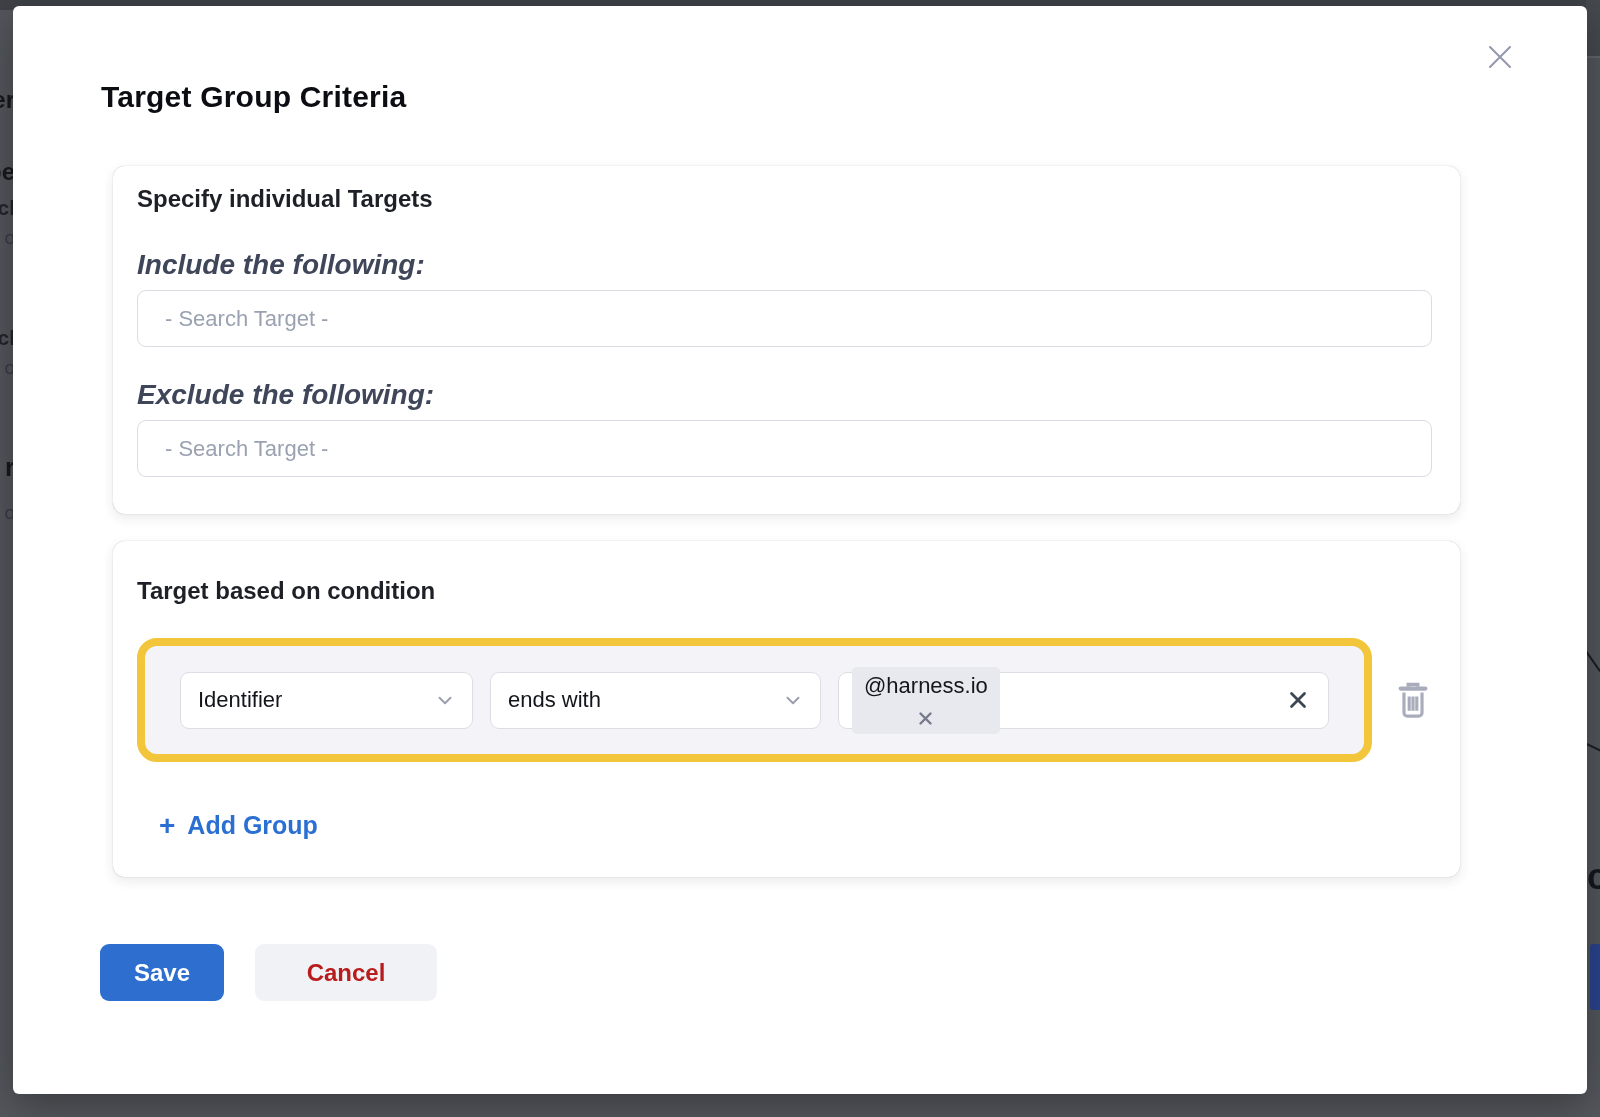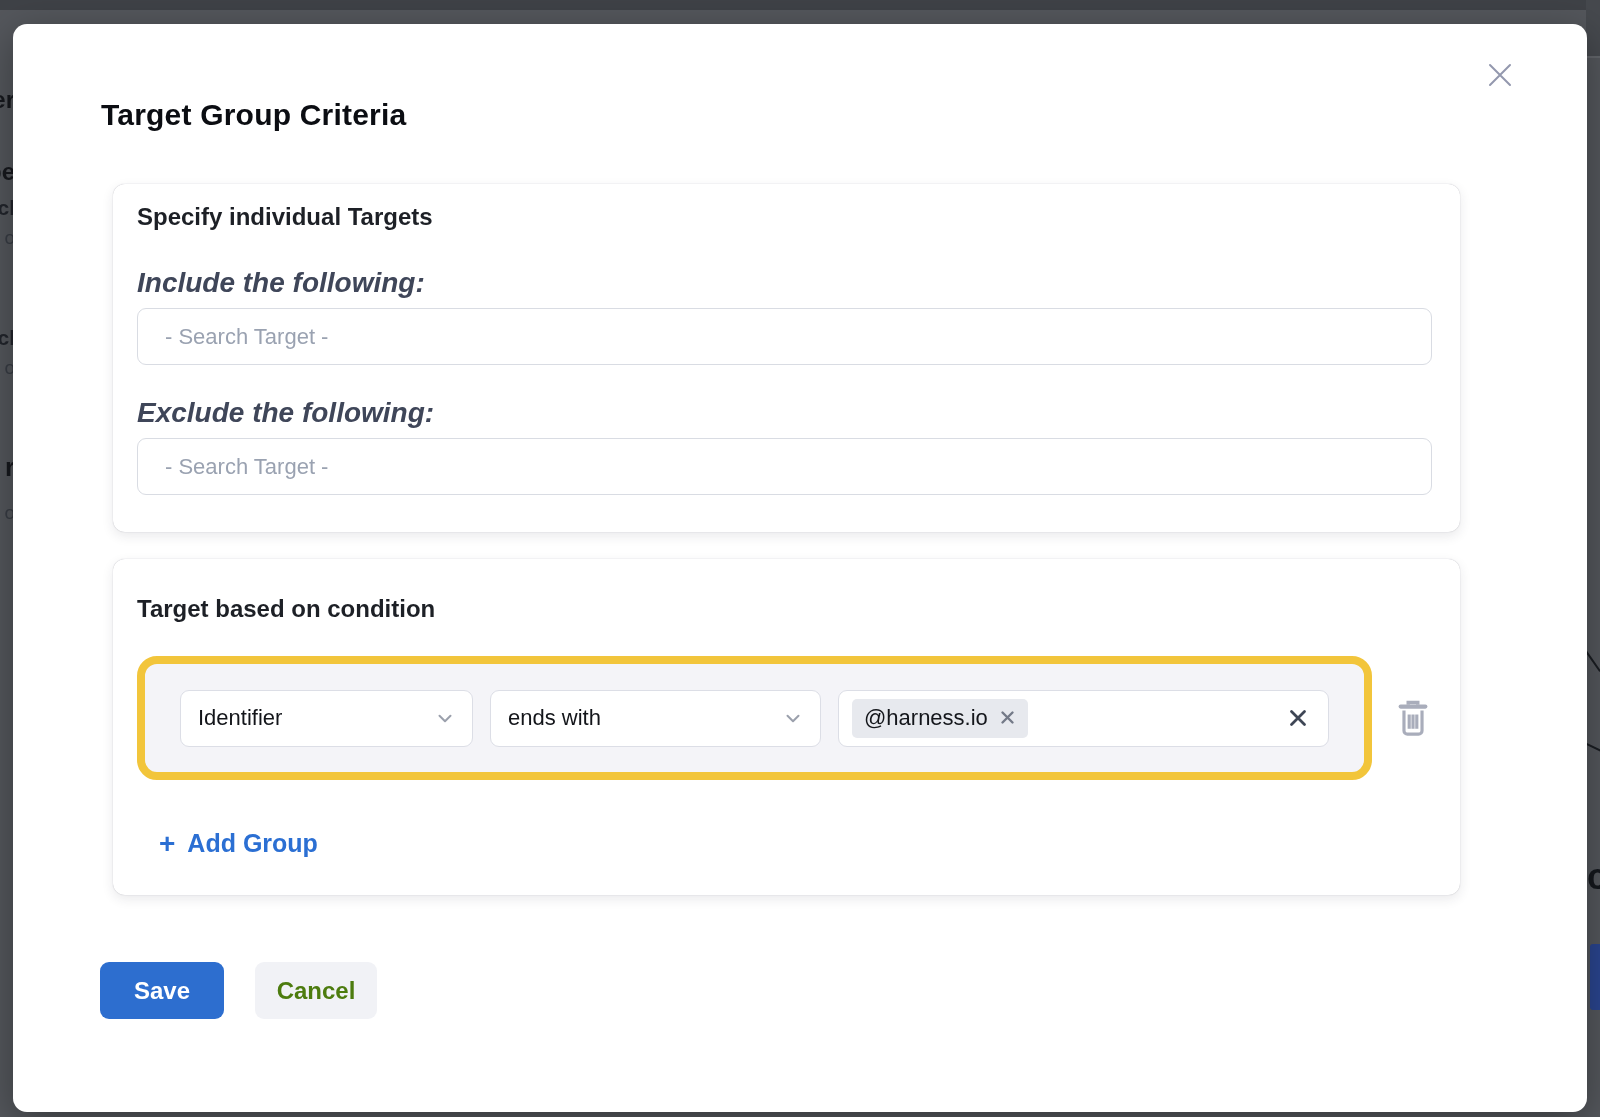--- a/index.html
+++ b/index.html
@@ -32,22 +32,22 @@
     position: absolute; left: 1587px; top: 856px; width: 13px; overflow: hidden;
     font-size: 36px; font-weight: 800; color: #15181d;
   }
   .curve-line { position: absolute; background: #1a1d22; height: 2px; border-radius: 2px; }
   .curve-1 { left: 1585px; top: 648px; width: 28px; transform: rotate(55deg); transform-origin: left top; }
   .curve-2 { left: 1585px; top: 742px; width: 24px; transform: rotate(26deg); transform-origin: left top; }
   .blue-bar { position: absolute; left: 1590px; top: 944px; width: 10px; height: 66px; background: #2a458f; border-radius: 3px 0 0 3px; }
 
   
   .modal {
-    position: absolute; left: 13px; top: 24px; width: 1574px; height: 1088px;
-    background: #ffffff; border-radius: 14px; z-index: 10;
+    position: absolute; left: 13px; top: 6px; width: 1574px; height: 1088px;
+    background: #ffffff; border-radius: 6px; z-index: 10;
     box-shadow: 0 10px 40px rgba(0,0,0,0.35);
   }
   .close-btn {
     position: absolute; top: 33px; right: 69px;
     width: 36px; height: 36px; border: none; background: transparent;
     color: #9398ae; cursor: pointer; padding: 0;
   }
   .modal-title {
     margin: 74px 0 0 88px;
     font-size: 30px; line-height: 34px; font-weight: 700; color: #0b0d12;
@@ -100,21 +100,21 @@
   .tag-input {
     flex: 1; height: 57px; background: #fff;
     border: 1px solid #dcdee6; border-radius: 9px;
     display: flex; align-items: center;
     padding: 0 18px 0 13px; cursor: text;
   }
   .chip {
     display: inline-flex; align-items: center; gap: 11px;
     background: #e7e9ee; border-radius: 5px;
     padding: 6px 12px 7px 12px;
-    font-size: 22px; color: #14161b;
+    font-size: 22px; color: #14161b; flex-direction: column;
   }
   .chip-x { display: inline-flex; color: #747a88; cursor: pointer; }
   .clear-x {
     margin-left: auto; display: inline-flex; color: #3e4655; cursor: pointer;
     background: none; border: none; padding: 0;
   }
   .trash-btn {
     margin-left: 22px; border: none; background: transparent; padding: 0;
     color: #a9adbb; cursor: pointer; display: inline-flex;
   }
@@ -128,21 +128,21 @@
   .add-rule .plus { font-size: 28px; font-weight: 600; line-height: 26px; }
 
   
   .footer { margin: 67px 0 0 87px; display: flex; gap: 31px; }
   .btn {
     height: 57px; border: none; border-radius: 9px; cursor: pointer;
     font-family: inherit; font-size: 24px; font-weight: 700;
     display: inline-flex; align-items: center; justify-content: center;
   }
   .btn-save { width: 124px; background: #2d6ecf; color: #ffffff; }
-  .btn-cancel { width: 122px; background: #f1f2f6; color: #4d7c0f; text-align: right; }
+  .btn-cancel { width: 182px; background: #f1f2f6; color: #b91c1c; text-align: right; }
 </style>
 </head>
 <body>
 
 <div class="backdrop">
   <div class="top-band"></div>
   <div class="right-dark-band"></div>
   <div class="right-divider"></div>
   <span class="frag f1">er</span>
   <span class="frag f2">pe</span>

